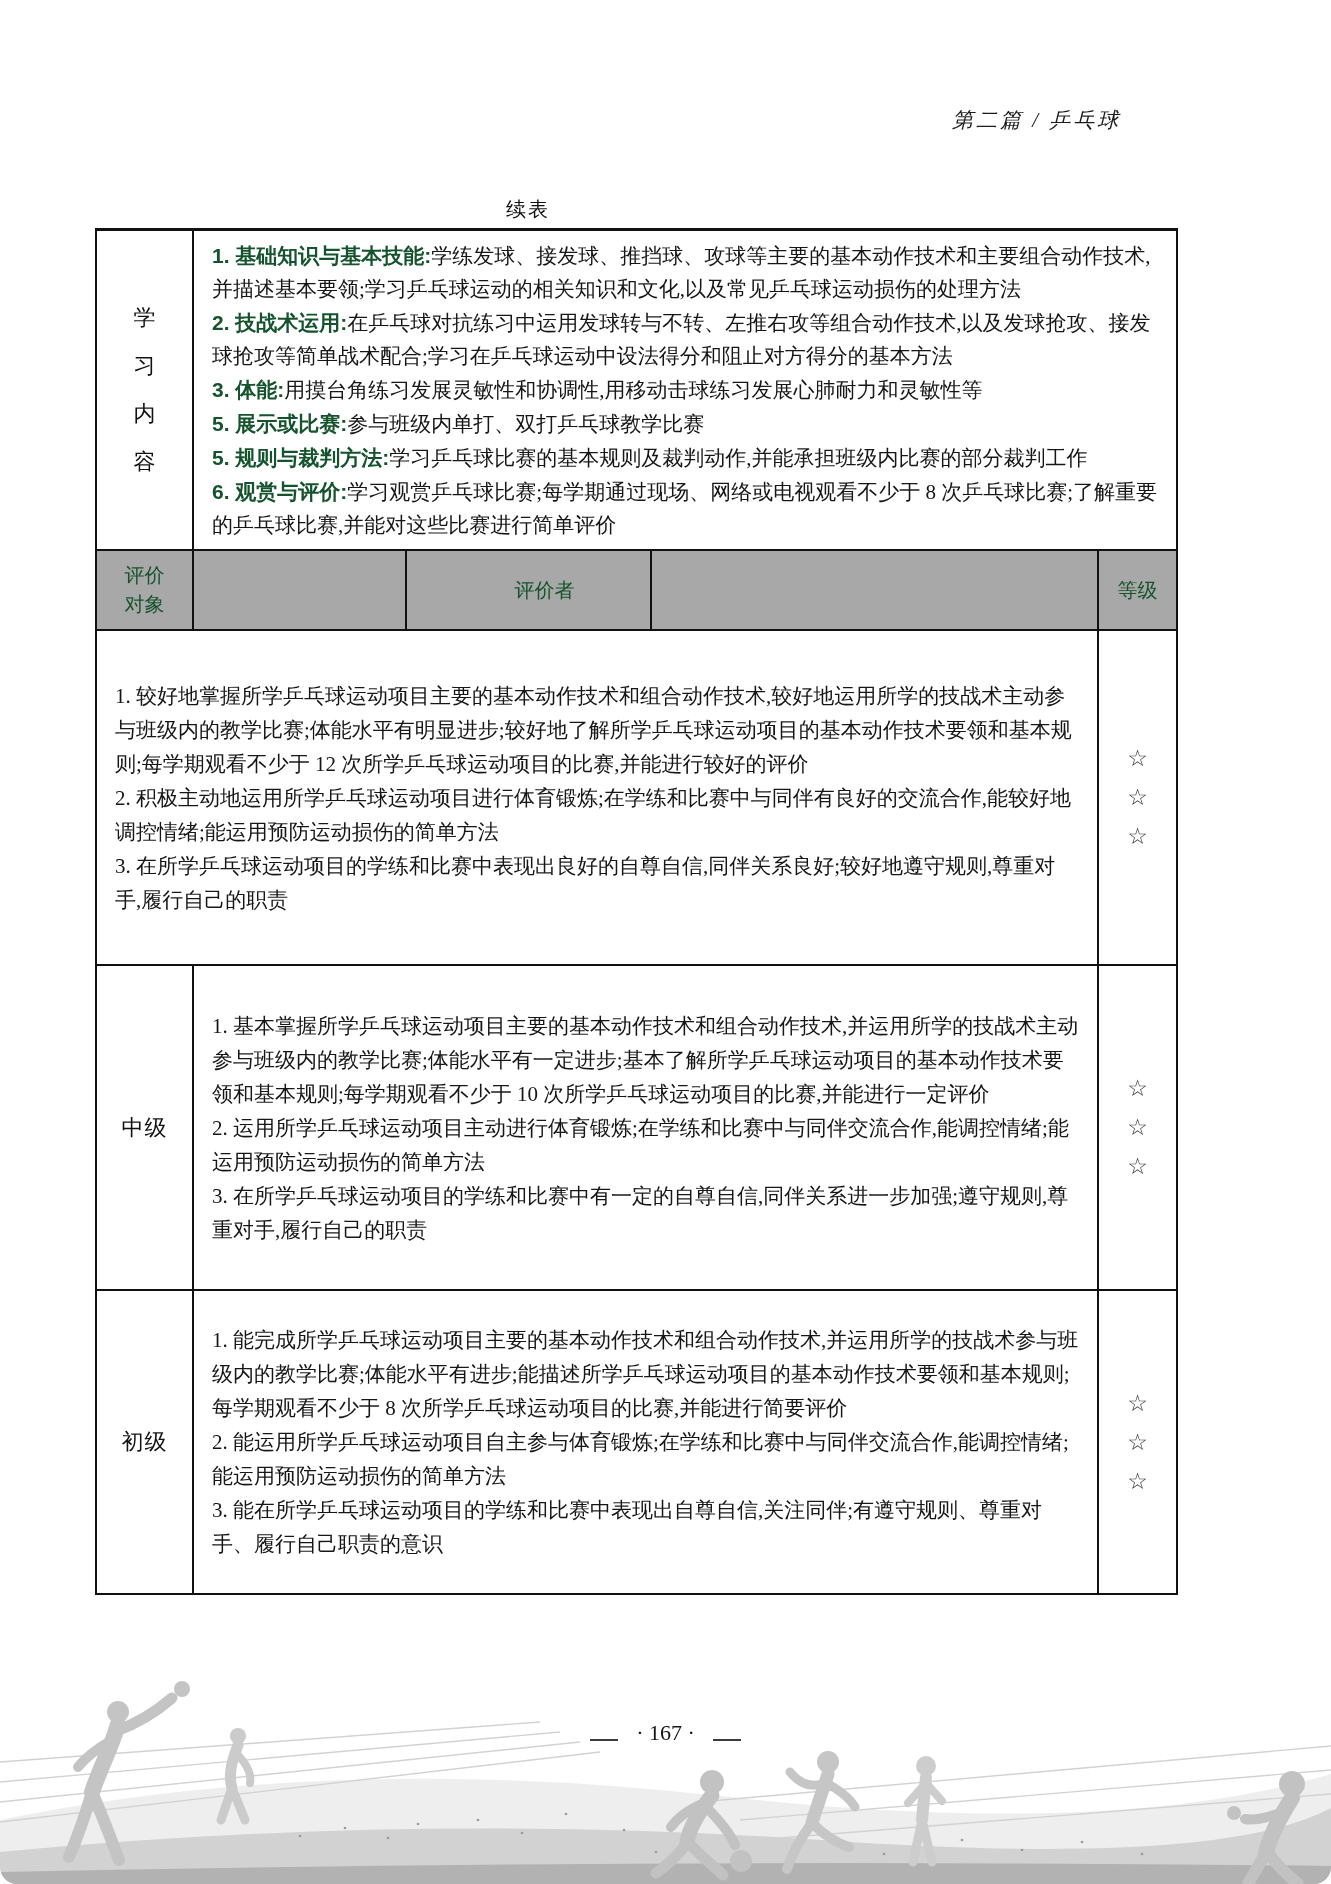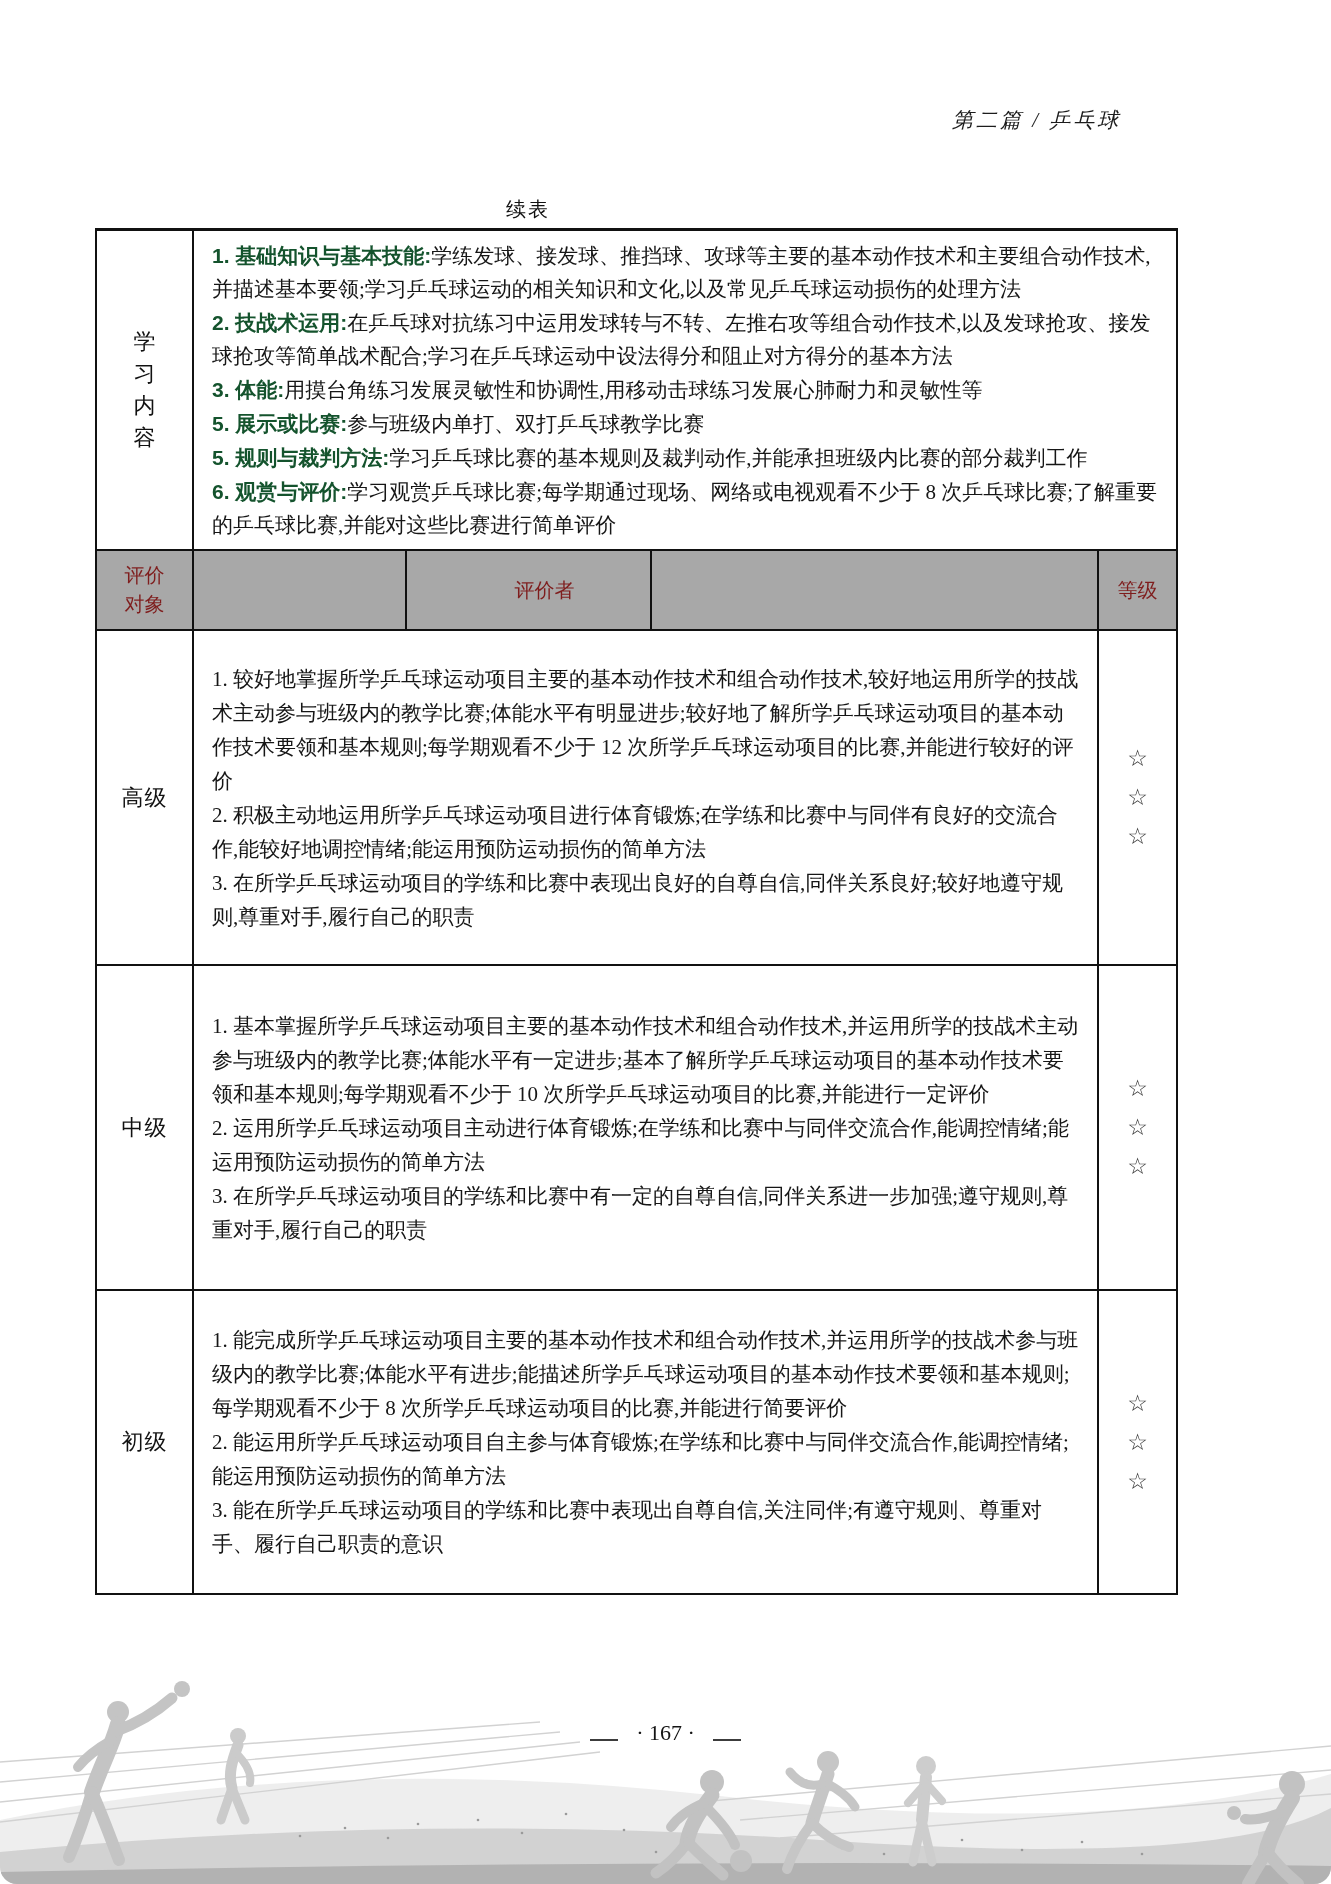--- a/index.html
+++ b/index.html
@@ -24,34 +24,34 @@
   }
   .t-row { display:flex; width:100%; border-bottom:2px solid #111; }
   .t-row:last-child { border-bottom:none; }
   .label-cell {
     width:97px; flex:0 0 97px; border-right:2px solid #111;
     display:flex; align-items:center; justify-content:center;
     font-family:"Liberation Sans", sans-serif; color:#111;
   }
   .v-label {
     width:26px; word-break:break-all; text-align:center;
-    font-size:22px; line-height:32px; letter-spacing:0;
+    font-size:22px; line-height:48px; letter-spacing:0;
   }
   .level-label { font-size:22px; letter-spacing:1px; }
   .content-cell {
     flex:1 1 auto; padding:6px 18px; display:flex; flex-direction:column;
     justify-content:center; font-size:21px; line-height:34px; color:#161616;
   }
   .content-cell .lead {
     font-family:"Liberation Sans", sans-serif; font-weight:700; color:#14532d;
   }
   .row-learning { height:320px; }
   .row-learning .content-cell { line-height:33px; }
   .row-header {
-    height:80px; background:#a8a8a8; color:#7f1d1d;
+    height:80px; background:#a8a8a8; color:#14532d;
     font-family:"Liberation Sans", sans-serif; font-size:20px;
   }
   .row-header .h-cell {
     display:flex; align-items:center; justify-content:center;
     border-right:2px solid #111; height:100%;
   }
   .row-header .h-obj  { width:97px; flex:0 0 97px; }
   .row-header .h-e1   { width:213px; flex:0 0 213px; }
   .row-header .h-eval { width:213px; flex:0 0 213px;margin-left:32px; }
   .row-header .h-e2   { flex:1 1 auto; }
@@ -103,23 +103,20 @@
       <div class="h-cell h-obj">
         <div class="h-obj-text">评价对象</div>
       </div>
       <div class="h-cell h-e1"></div>
       <div class="h-cell h-eval">评价者</div>
       <div class="h-cell h-e2"></div>
       <div class="h-cell h-grade">等级</div>
     </div>
 
     <div class="t-row row-high">
-      <div class="label-cell">
-        <div class="level-label">高级</div>
-      </div>
       <div class="content-cell level-content">
         <div>1. 较好地掌握所学乒乓球运动项目主要的基本动作技术和组合动作技术,较好地运用所学的技战术主动参与班级内的教学比赛;体能水平有明显进步;较好地了解所学乒乓球运动项目的基本动作技术要领和基本规则;每学期观看不少于 12 次所学乒乓球运动项目的比赛,并能进行较好的评价</div>
         <div>2. 积极主动地运用所学乒乓球运动项目进行体育锻炼;在学练和比赛中与同伴有良好的交流合作,能较好地调控情绪;能运用预防运动损伤的简单方法</div>
         <div>3. 在所学乒乓球运动项目的学练和比赛中表现出良好的自尊自信,同伴关系良好;较好地遵守规则,尊重对手,履行自己的职责</div>
       </div>
       <div class="stars-cell">
         <span>☆</span>
         <span>☆</span>
         <span>☆</span>
       </div>

